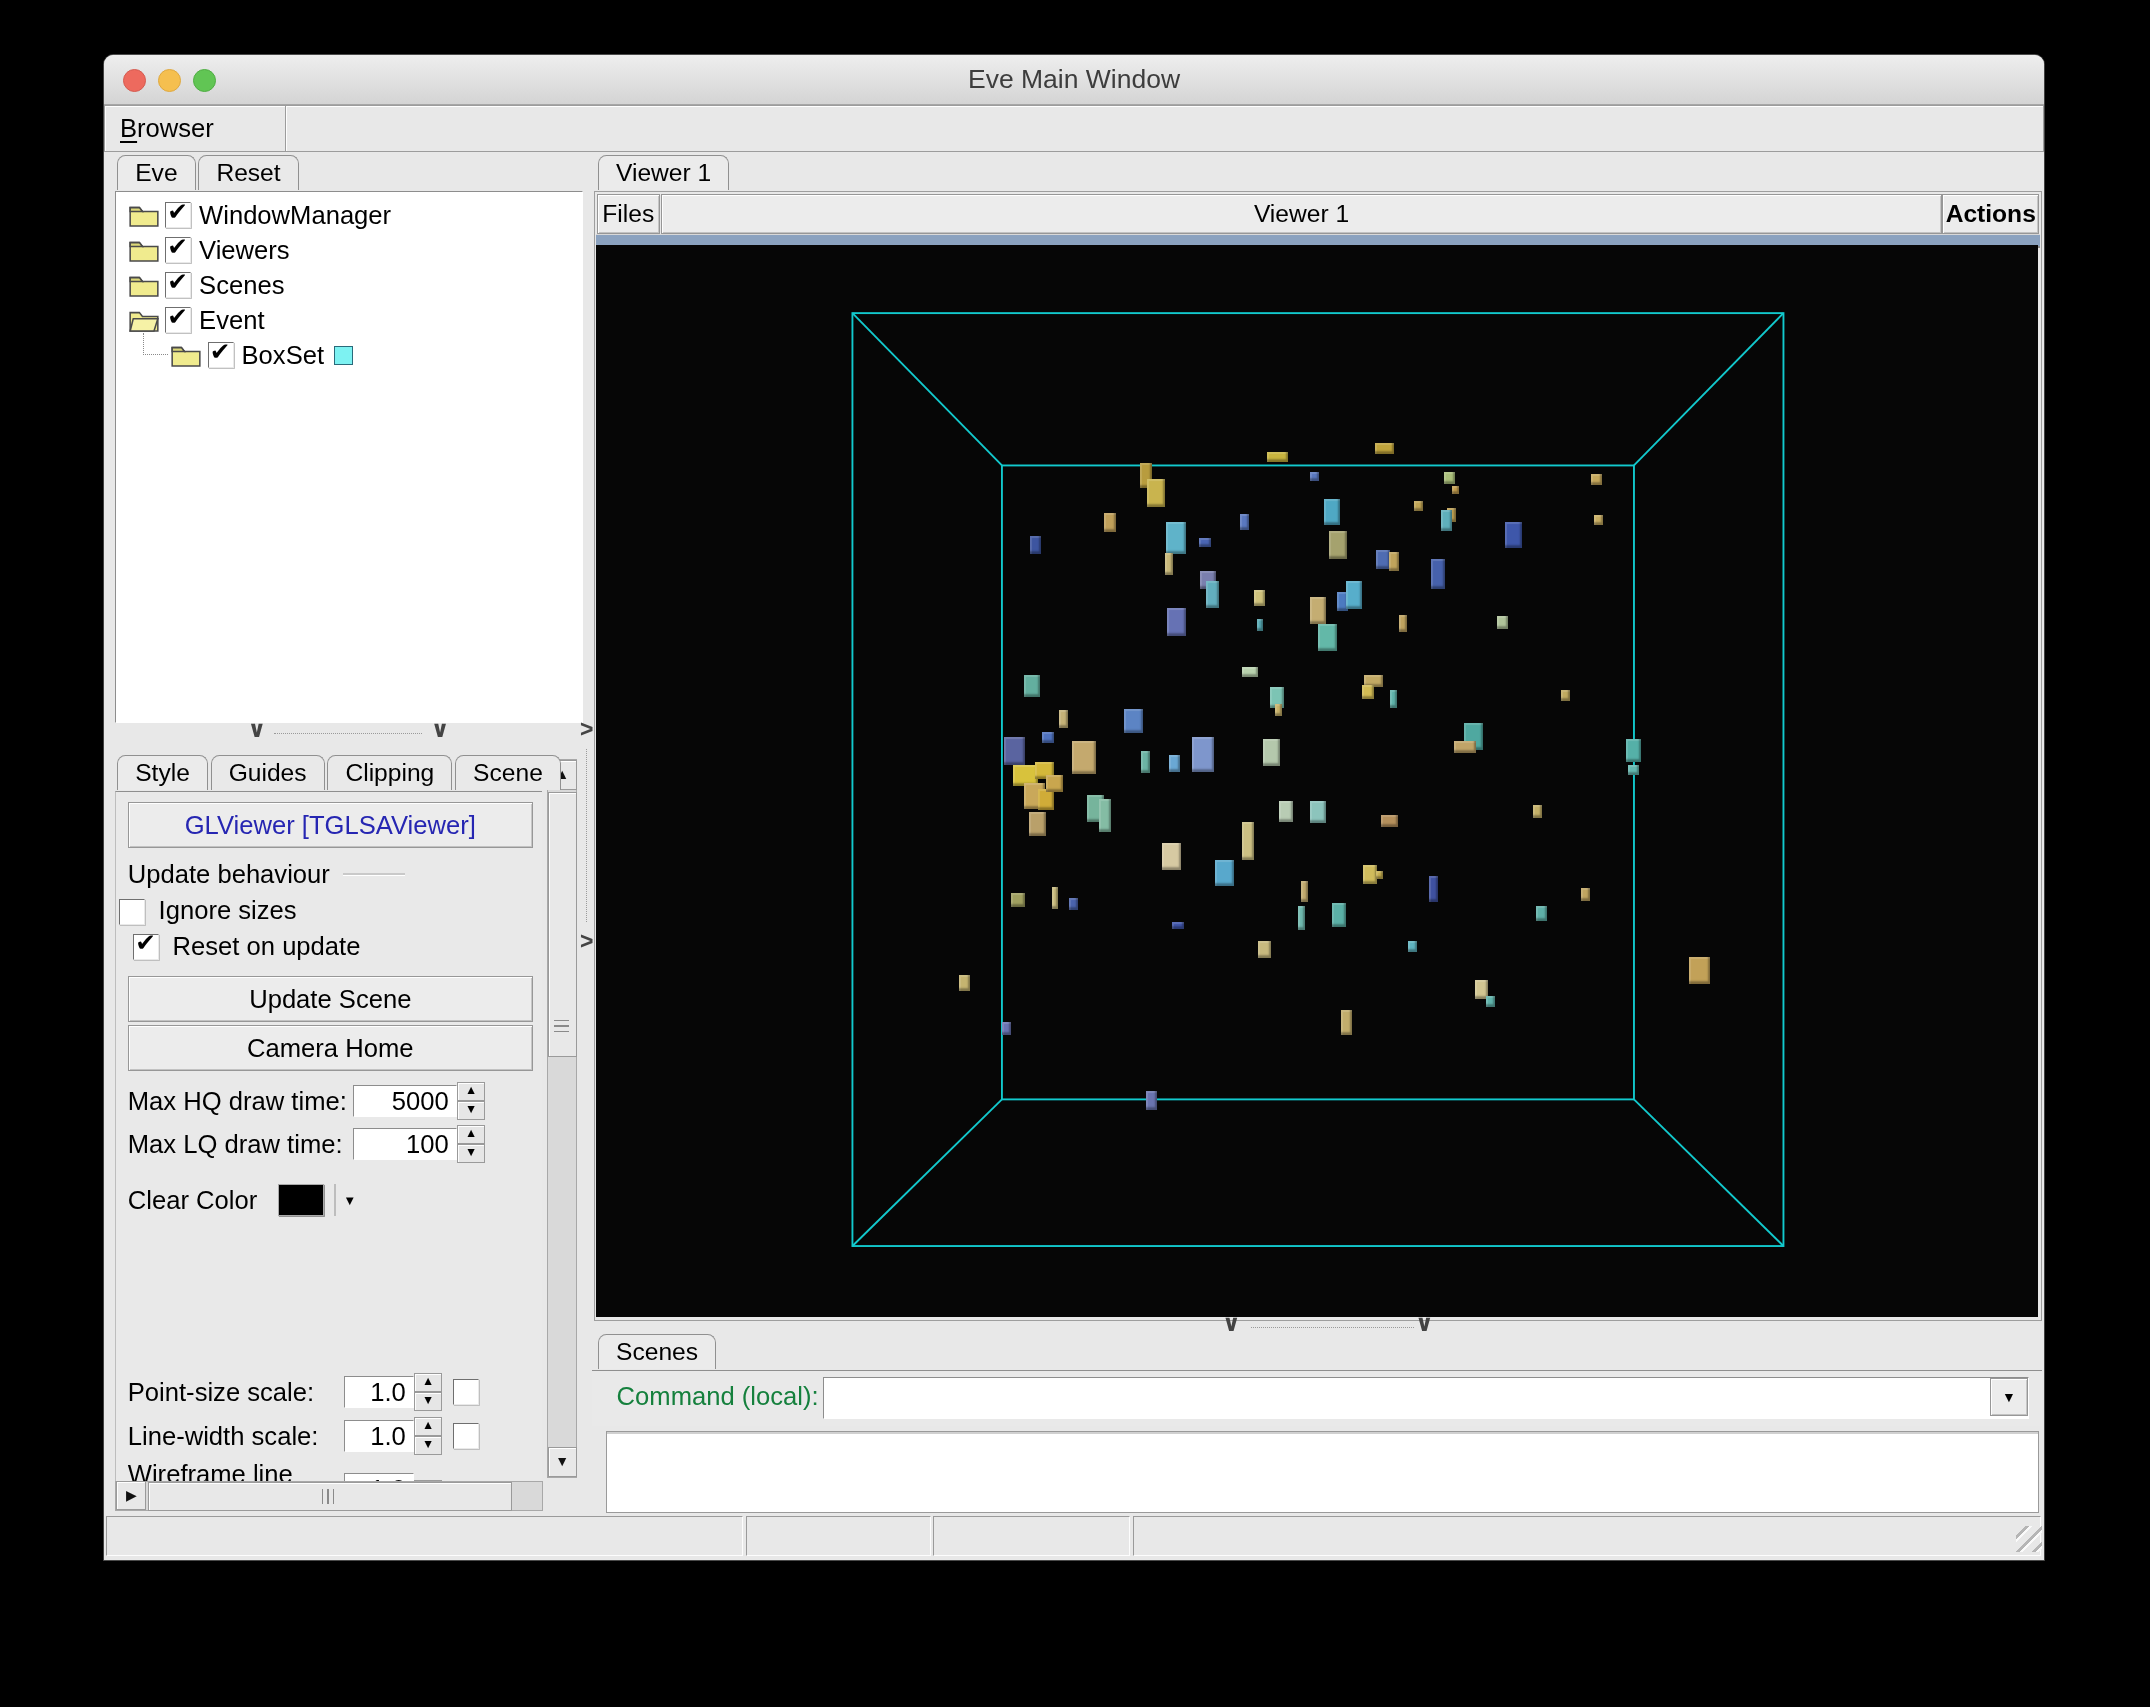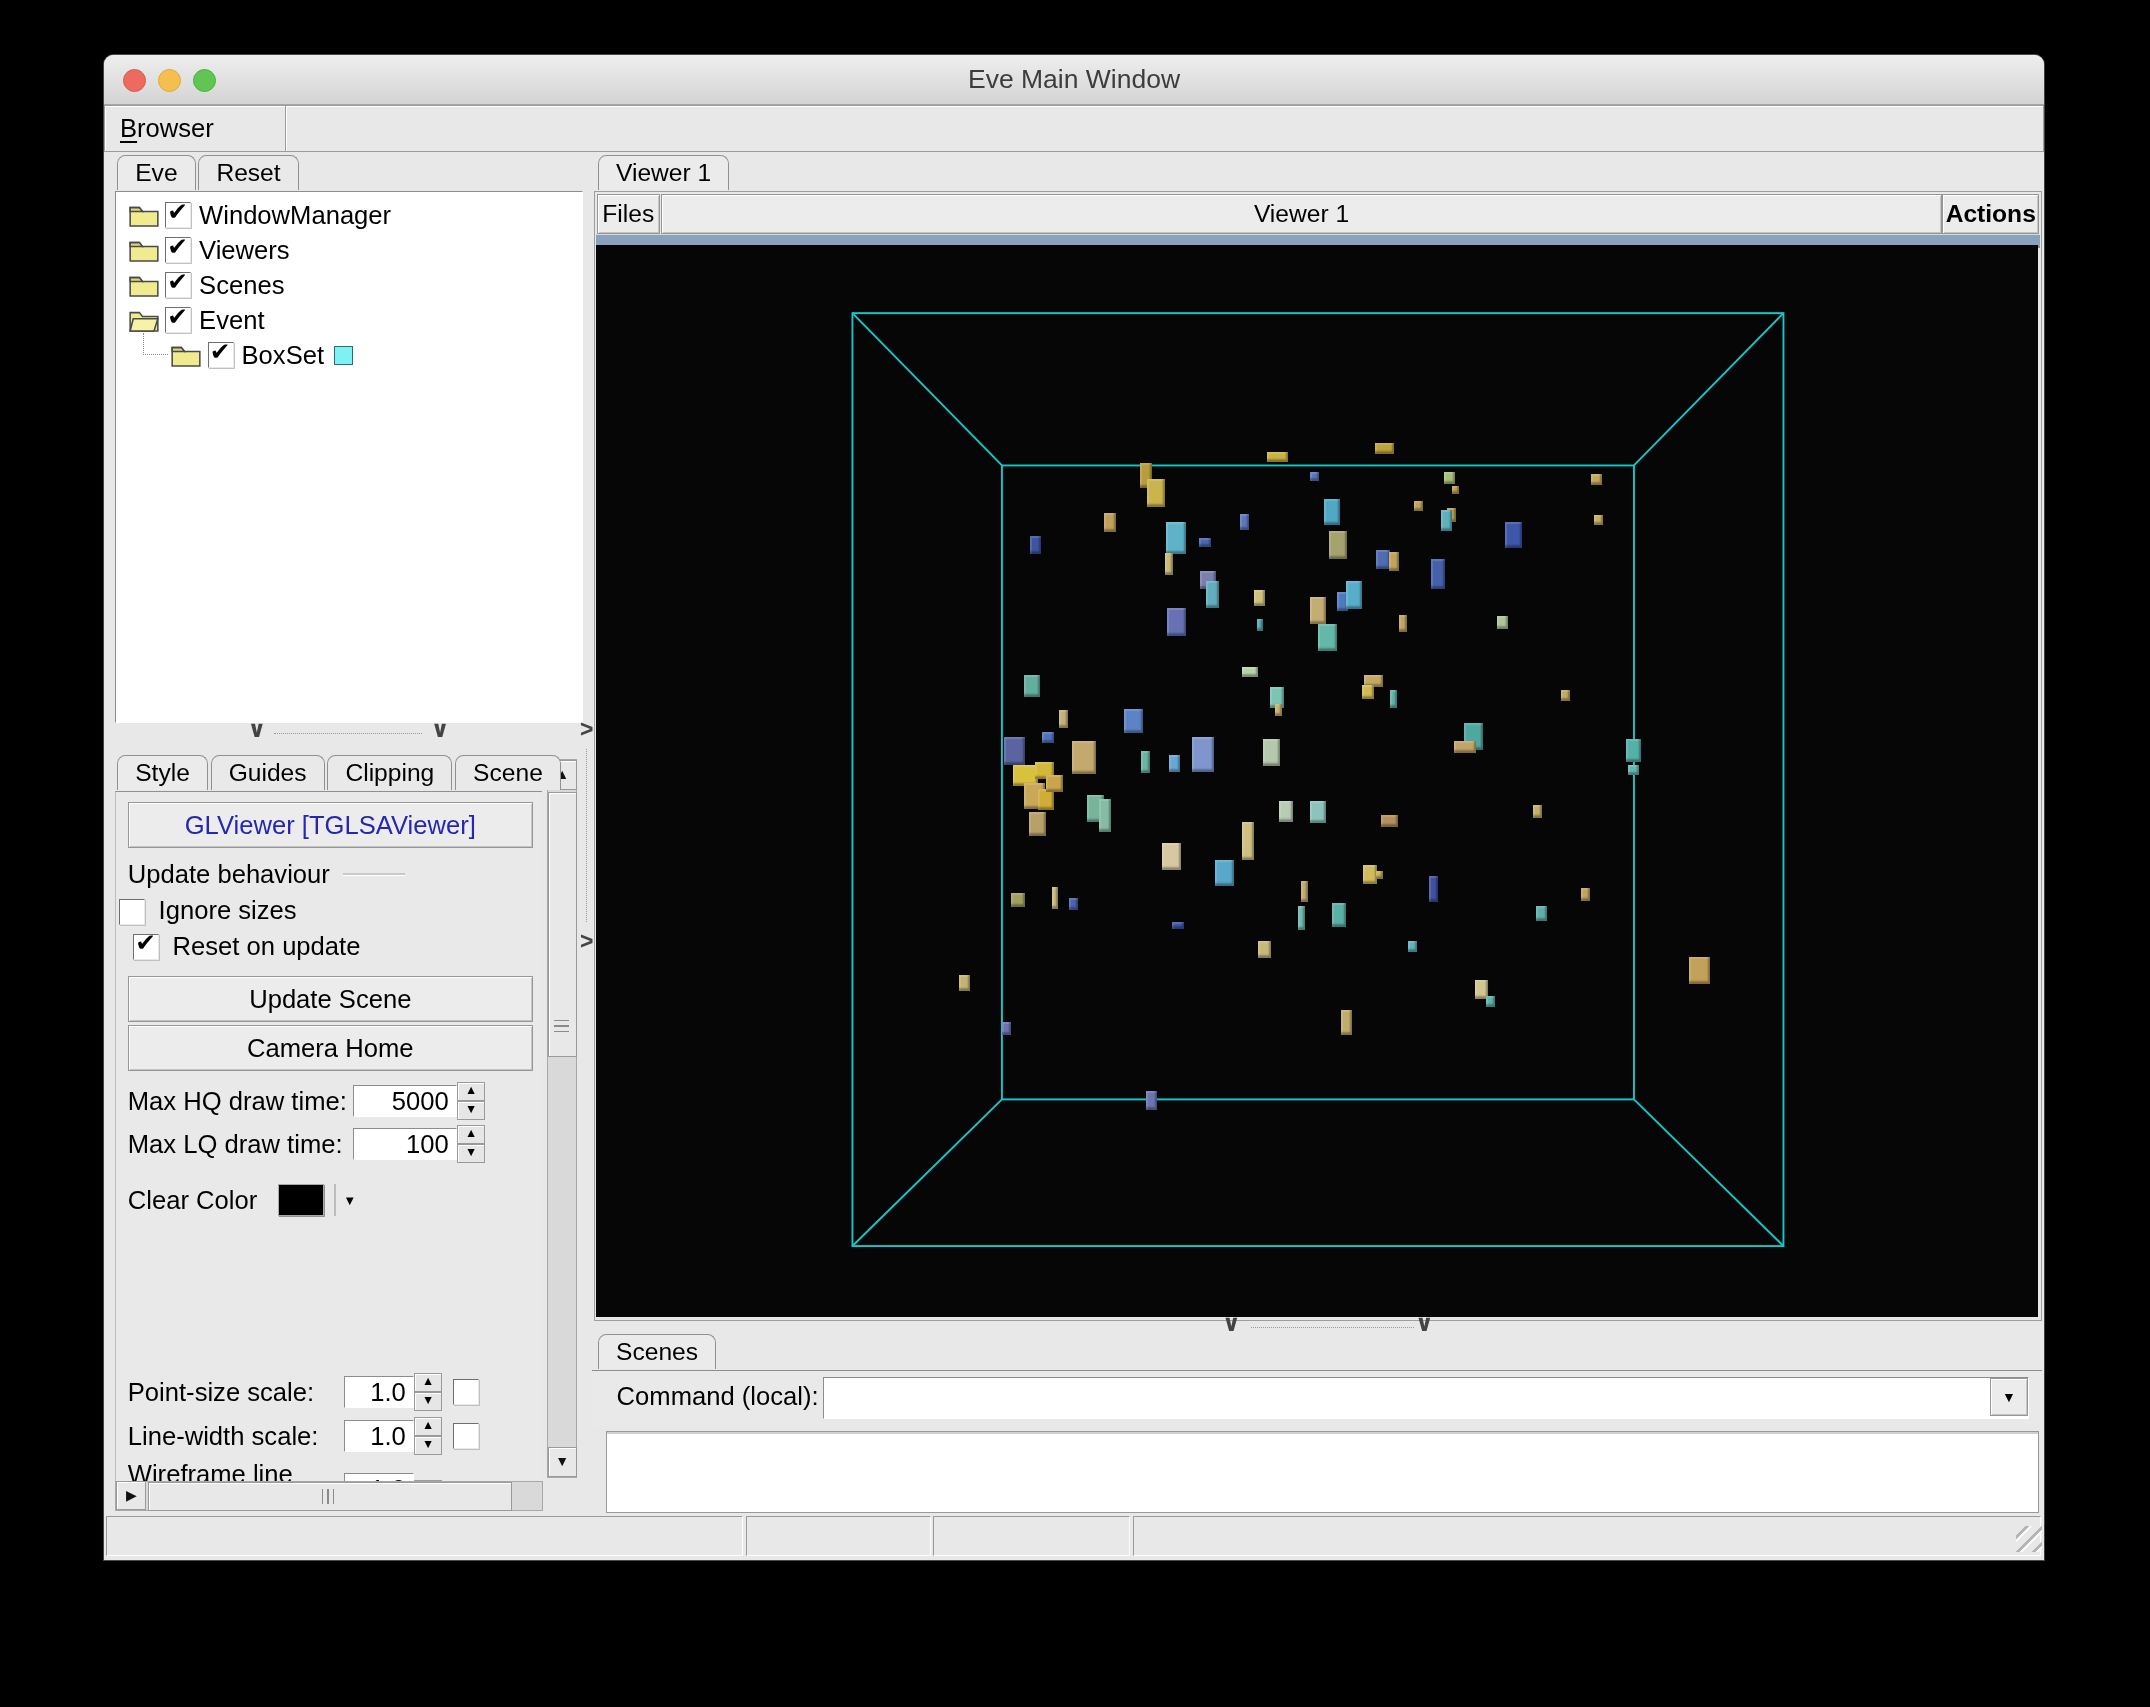--- a/index.html
+++ b/index.html
@@ -86,21 +86,21 @@
   #actions-btn{position:absolute;right:0.9px;top:0;width:95px;height:38px;text-align:center;
     line-height:38px;font-size:24.6px;font-weight:bold;}
   #blue-strip{position:absolute;left:0.9px;right:0.9px;top:42px;height:11.4px;background:#8ba2bf;
     border-top:1.9px solid #d8d8d8;border-bottom:2.8px solid #8f8f8f;}
   #scene{position:absolute;left:0.9px;top:53px;width:1442px;height:1072px;background:#060606;overflow:hidden;}
   .box3d{position:absolute;box-shadow:inset -1.9px -2.8px 1.9px rgba(0,0,0,.35),inset 1.9px 1.9px 0.9px rgba(255,255,255,.15);}
   #viewer-splitter{position:absolute;left:490px;top:1266px;width:1446px;height:19px;}
   #command-tabbar{position:absolute;left:494px;top:1279px;height:38px;z-index:2;}
   #command-panel{position:absolute;left:488px;top:1315px;width:1450px;height:55px;background:#e9e9e9;
     border-top:1.9px solid #8f8f8f;}
-  #command-label{position:absolute;left:24.6px;top:11.4px;font-size:25.6px;color:#000000;}
+  #command-label{position:absolute;left:24.6px;top:11.4px;font-size:25.6px;color:#15803d;}
   #combo{position:absolute;left:231px;top:5.7px;right:13.2px;height:40px;background:#fff;
     border:1.9px solid;border-color:#8d8d8d #fff #fff #8d8d8d;}
   #combo-input{position:absolute;left:0;top:0;right:38px;height:100%;border:none;outline:none;
     font-size:24.6px;background:transparent;}
   #combo-btn{position:absolute;right:0px;top:0px;width:36px;height:36px;text-align:center;
     line-height:36px;font-size:14px;color:#000;}
   #cmd-output{position:absolute;left:502px;top:1376px;width:1423px;height:72px;background:#fff;
     border:1.9px solid #9a9a9a;box-shadow:inset 0 1.9px 0 #d0d0d0;font-size:24.6px;padding:3.8px;}
   
   #statusbar{position:absolute;left:0px;top:1461px;width:1940px;height:42px;display:flex;gap:2.8px;padding-left:1.9px;}

